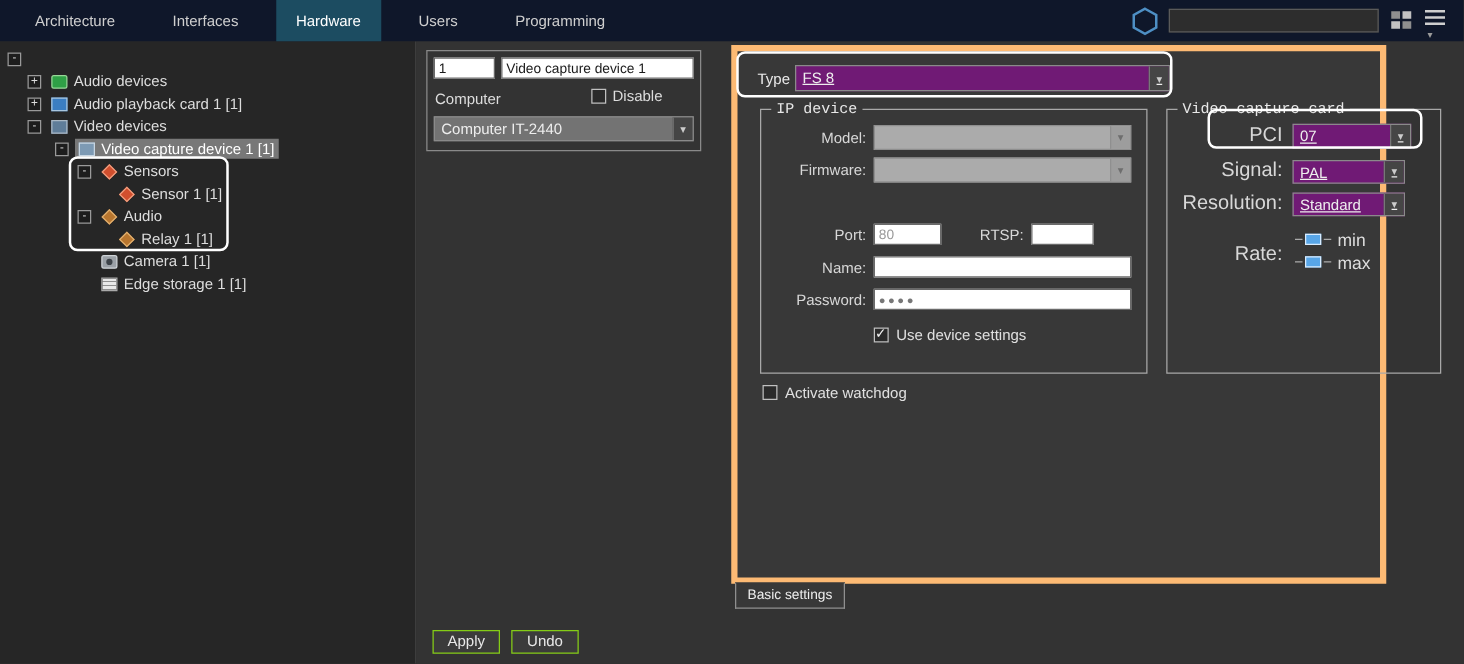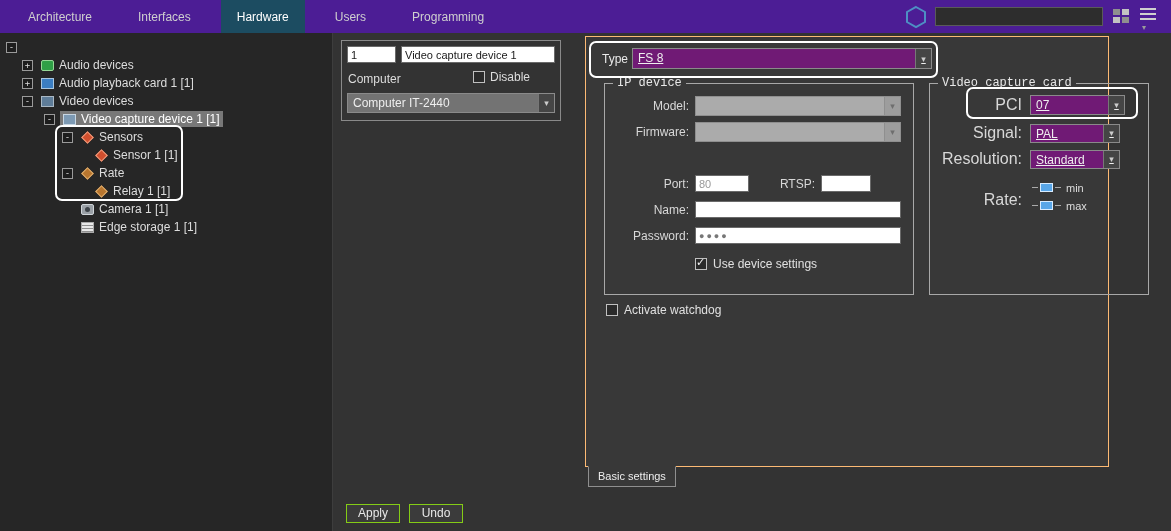--- a/index.html
+++ b/index.html
@@ -1,20 +1,20 @@
 <!DOCTYPE html>
 <html><head>
 <meta charset="utf-8">
 <style>
   * { margin:0; padding:0; box-sizing:border-box; }
   html,body { width:1171px; height:531px; overflow:hidden; }
   body { position:relative; background:#333333; font-family:"Liberation Sans",sans-serif; }
 
   
-  #topbar { position:absolute; left:0; top:0; width:1171px; height:33px; background:#4c1d95; z-index:10; }
+  #topbar { position:absolute; left:0; top:0; width:1171px; height:33px; background:#0f172a; z-index:10; }
   .tabs { display:flex; height:33px; align-items:stretch; padding-left:12px; }
   .tab { display:flex; align-items:center; padding:0 16px; margin-right:14px; color:#cfcfcf; font-size:12px; cursor:default; }
   .tab.active { background:#1c4c61; color:#ffffff; }
   #hexagon { position:absolute; left:905px; top:5px; }
   #search-input { position:absolute; left:935px; top:7px; width:168px; height:19px; background:#2d2d2d; border:1px solid #5a5a5a; color:#dddddd; font-size:12px; padding:0 5px; font-family:"Liberation Sans",sans-serif; }
   #grid-icon { position:absolute; left:1113px; top:9px; width:18px; height:15px; display:grid; grid-template-columns:7px 7px; grid-auto-rows:6px; gap:2px; }
   .gsq { background:#8f8f8f; } .gsq.lt { background:#c2c2c2; }
   #menu-icon { position:absolute; left:1140px; top:8px; width:20px; height:18px; }
   .mbar { width:16px; height:2px; background:#cfcfcf; margin-bottom:3px; }
   .mcaret { position:absolute; left:2px; bottom:-6px; color:#9a9a9a; font-size:8px; }
@@ -68,21 +68,21 @@
   .dselect .arrow { width:16px; display:flex; align-items:center; justify-content:center; color:#cccccc; font-size:9px; border-left:1px solid #777777; background:#454545; flex:none; }
   .dselect.dark { background:#701a75;text-decoration:underline; }
   .dselect.disabled { background:#ababab; border-color:#8f8f8f; }
   .dselect.disabled .arrow { background:#9d9d9d; color:#6e6e6e; border-left-color:#8f8f8f; }
 
   .btn { position:absolute; height:19px; width:54px; background:#3b3b3b; border:1px solid #84cc16; color:#e8e8e8; font-size:12px; text-align:center; line-height:17px; cursor:default; }
   #apply-btn { left:12px; bottom:8px; }
   #undo-btn { left:75px; bottom:8px; }
 
   
-  #settings { position:absolute; left:585px; top:36px; width:524px; height:431px; border:1px solid #fdba74; background:#383838; }
+  #settings { position:absolute; left:585px; top:36px; width:524px; height:431px; border:5px solid #fdba74; background:#383838; }
   #type-label { position:absolute; left:16px; top:15px; font-size:12px; color:#eaeaea; }
   #type-select { position:absolute; left:46px; top:11px; width:300px; height:21px; }
 
   .group { position:absolute; top:46px; height:212px; border:1px solid #a8a8a8; }
   #ip-group { left:18px; width:310px; }
   #vcc-group { left:343px; width:220px; }
   .group-title { position:absolute; top:-8px; left:8px; background:#383838; padding:0 4px; font-size:12px; color:#e8e8e8; white-space:nowrap;font-family:Liberation Mono, monospace; }
 
   .iprow { position:absolute; left:6px; right:12px; height:19px; display:flex; align-items:center; }
   .flabel { width:78px; text-align:right; margin-right:6px; font-size:12px; color:#d8d8d8; flex:none; }
@@ -96,21 +96,21 @@
   #row-uds { left:90px; display:flex; gap:6px; font-size:12px; color:#e0e0e0; align-items:center; }
 
   .vrow { position:absolute; left:6px; height:20px; display:flex; align-items:center; }
   .vlabel { width:86px; text-align:right; margin-right:8px; font-size:16px; color:#d8d8d8; flex:none; }
   #vrow-pci{top:11px} #vrow-signal{top:39px} #vrow-res{top:65px} #vrow-rate{top:106px}
   .vsel95 { width:95px; height:20px; } .vsel90 { width:90px; height:19px; }
   #rate-slider { position:absolute; left:100px; top:96px; }
   .srow { display:flex; align-items:center; height:15px; margin-bottom:3px; }
   .tick { width:6px; height:1px; background:#aaaaaa; margin:0 2px; flex:none; }
   .handle { width:13px; height:9px; background:#58a6e8; border:1px solid #d8ecff; flex:none; }
-  .mm-label { font-size:11px; color:#dddddd; margin-left:3px; }
+  .mm-label { font-size:14px; color:#dddddd; margin-left:3px; }
 
   #watchdog-wrap { position:absolute; left:20px; top:266px; display:flex; align-items:center; gap:6px; font-size:12px; color:#e0e0e0; }
   #basic-tab { position:absolute; left:588px; top:466px; height:21px; padding:0 9px; background:#383838; border:1px solid #8f8f8f; border-top:1px solid #383838; color:#eeeeee; font-size:11px; line-height:18px; z-index:20; }
 </style>
 </head>
 <body>
 
 <div id="topbar">
   <div class="tabs">
     <div class="tab">Architecture</div>
@@ -188,21 +188,21 @@
     <span class="rowbody">
         <span class="ti diamond icon-sensors"></span>
     <span class="tlabel">Sensor 1 [1]</span>
       </span>
   </div>
 
   <div class="trow lvl3">
     <span class="expander">-</span>
     <span class="rowbody">
         <span class="ti diamond icon-relay"></span>
-    <span class="tlabel">Rate</span>
+    <span class="tlabel">Audio</span>
       </span>
   </div>
 
   <div class="trow lvl4">
     <span class="expander hidden"></span>
     <span class="rowbody">
         <span class="ti diamond icon-relay"></span>
     <span class="tlabel">Relay 1 [1]</span>
       </span>
   </div>

